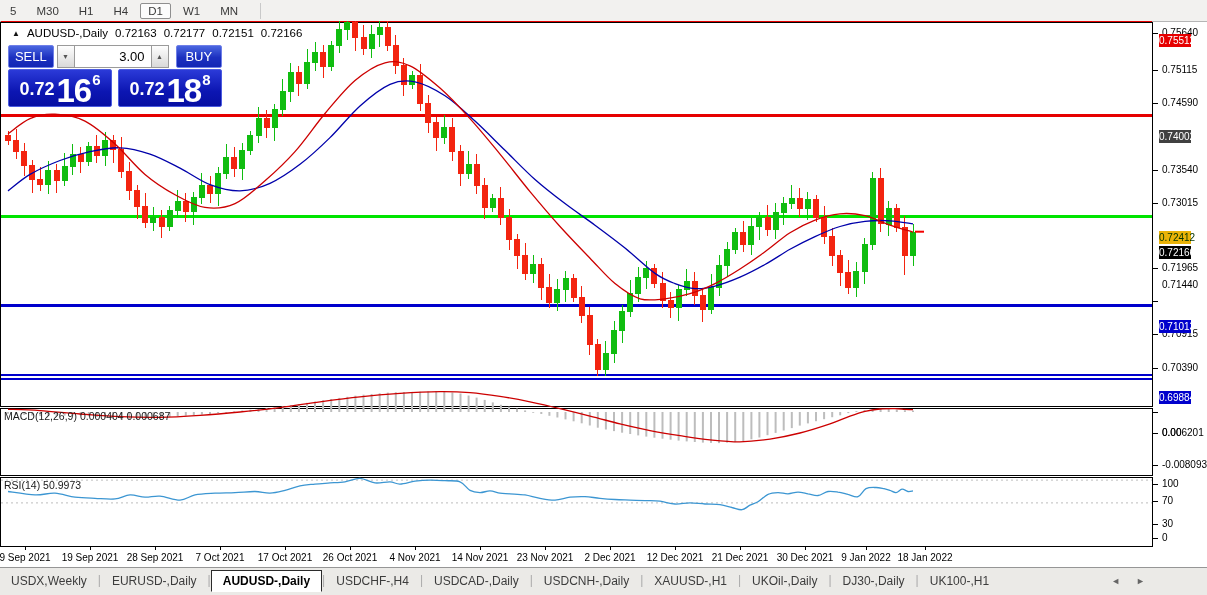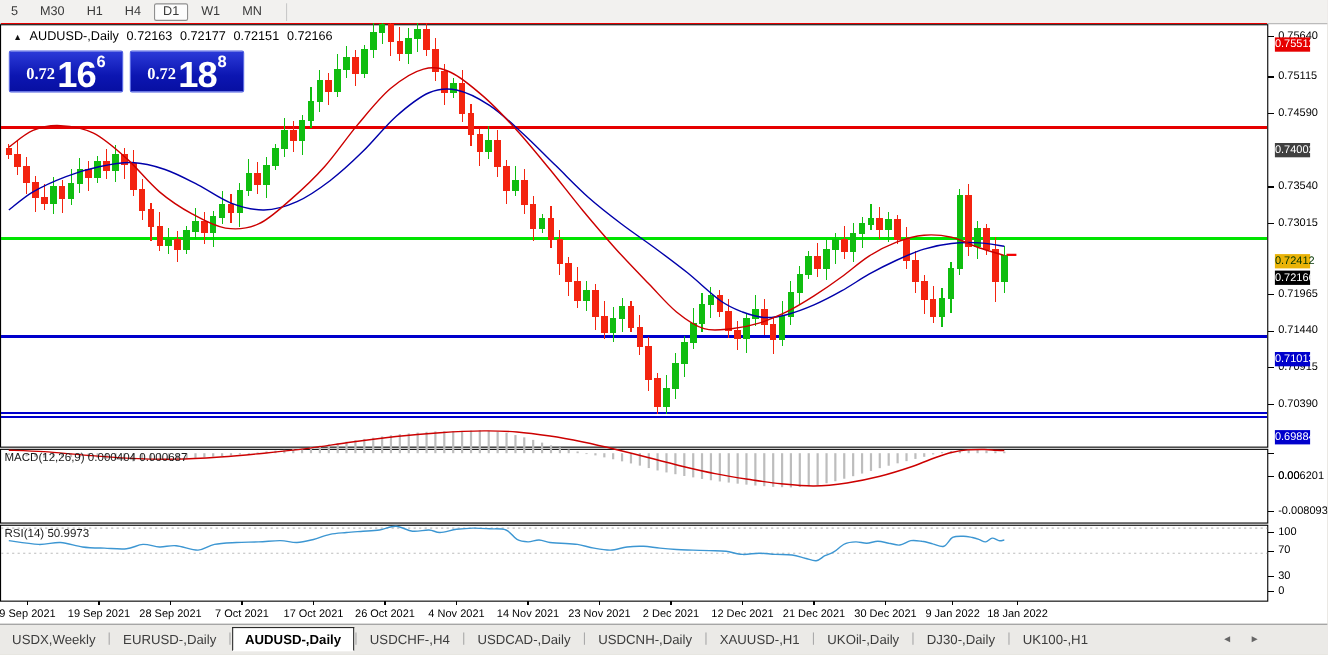--- a/index.html
+++ b/index.html
@@ -26,21 +26,21 @@
   .tp-buy{width:50px;margin-left:7px;}
   .tp-spin{width:18px;background:linear-gradient(180deg,#fefefe,#d9d9d9);border:1px solid #9a9a9a;color:#555;
            font-size:7px;display:flex;align-items:center;justify-content:center;cursor:pointer;}
   .tp-field{width:70px;border:1px solid #9a9a9a;border-left:none;border-right:none;font-size:13px;color:#000;
             text-align:right;padding:0 6px 0 0;outline:none;font-family:"Liberation Sans",sans-serif;}
   .tp-row2{display:flex;margin-top:1px;}
   .tp-price{flex:1;height:35px;background:linear-gradient(180deg,#2b3ad8,#0c16b2 60%,#070fa2);
             border:1px solid #4b5be0;border-radius:2px;color:#fff;display:flex;align-items:flex-end;justify-content:center;
             padding-bottom:1px;cursor:pointer;}
   .tp-price + .tp-price{margin-left:6px;}
-  .tp-prefix{font-size:15px;font-weight:700;margin:0 2px 5px 0;font-family:Liberation Serif, serif;}
+  .tp-prefix{font-size:18px;font-weight:700;margin:0 2px 5px 0;}
   .tp-big{font-size:33px;font-weight:700;line-height:0.88;letter-spacing:-1px;}
   .tp-sup{font-size:15px;font-weight:700;margin:1px 0 0 1px;align-self:flex-start;}
   
   .ax-tick{position:absolute;left:1162px;width:45px;font-size:10px;color:#000;}
   .ax-tag{position:absolute;left:1159px;width:32px;height:13px;line-height:13px;font-size:10px;text-align:center;}
   
   .ind-label{position:absolute;left:4px;font-size:10.5px;color:#1a1a1a;}
   
   .tabbar{position:absolute;left:0;top:567px;width:1207px;height:41px;background:#ebeae7;
           border-top:1px solid #969696;display:flex;align-items:flex-start;padding-top:2px;box-sizing:border-box;
@@ -490,20 +490,27 @@
   <div class="chart-header">
     <span class="tri">▲</span>
     <b>AUDUSD-,Daily</b>
     <span>0.72163</span>
       <span>0.72177</span>
       <span>0.72151</span>
       <span>0.72166</span>
   </div>
 
   <div class="trade-panel">
+    <div class="tp-row1">
+      <div class="tp-btn tp-sell">SELL</div>
+      <div class="tp-spin" style="margin-left:3px;">▼</div>
+      <input class="tp-field" value="3.00" style="">
+      <div class="tp-spin">▲</div>
+      <div class="tp-btn tp-buy">BUY</div>
+    </div>
     <div class="tp-row2">
       <div class="tp-price">
         <span class="tp-prefix">0.72</span>
         <span class="tp-big">16</span>
         <span class="tp-sup">6</span>
       </div>
       <div class="tp-price">
         <span class="tp-prefix">0.72</span>
         <span class="tp-big">18</span>
         <span class="tp-sup">8</span>
@@ -518,21 +525,21 @@
     <span>RSI(14)</span> <span>50.9973</span>
   </div>
 
   <div id="axis-layer">
       <div class="ax-tick" style="top: 27px;">0.75640</div>
       <div class="ax-tick" style="top: 64px;">0.75115</div>
       <div class="ax-tick" style="top: 97px;">0.74590</div>
       <div class="ax-tick" style="top: 164px;">0.73540</div>
       <div class="ax-tick" style="top: 197px;">0.73015</div>
       <div class="ax-tick" style="top: 262px;">0.71965</div>
-      <div class="ax-tick" style="top: 295px;">0.71440</div>
+      <div class="ax-tick" style="top: 279px;">0.71440</div>
       <div class="ax-tick" style="top: 328px;">0.70915</div>
       <div class="ax-tick" style="top: 362px;">0.70390</div>
       <div class="ax-tick" style="top: 406px; margin-top: 21px;">0.006201</div>
       <div class="ax-tick" style="top: 427px;">0.00</div>
       <div class="ax-tick" style="top: 459px;">-0.008093</div>
       <div class="ax-tick" style="top: 478px;">100</div>
       <div class="ax-tick" style="top: 495px;">70</div>
       <div class="ax-tick" style="top: 518px;">30</div>
       <div class="ax-tick" style="top: 532px;">0</div>
       <div class="ax-tag" style="top: 34px; background: rgb(230, 0, 0); color: rgb(255, 255, 255);">0.75512</div>

